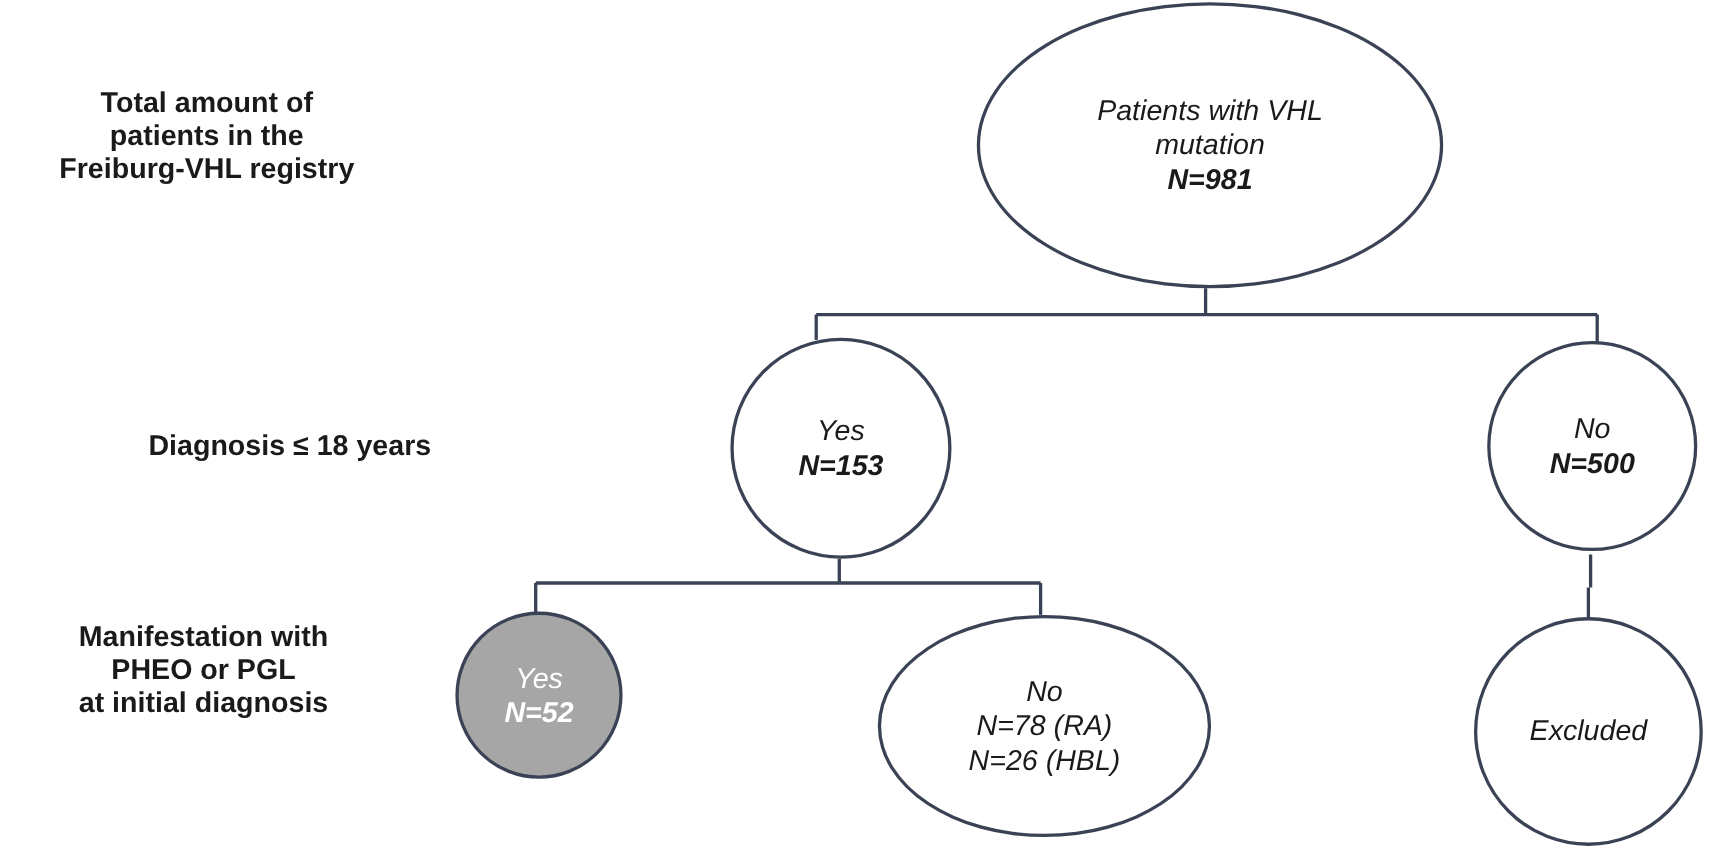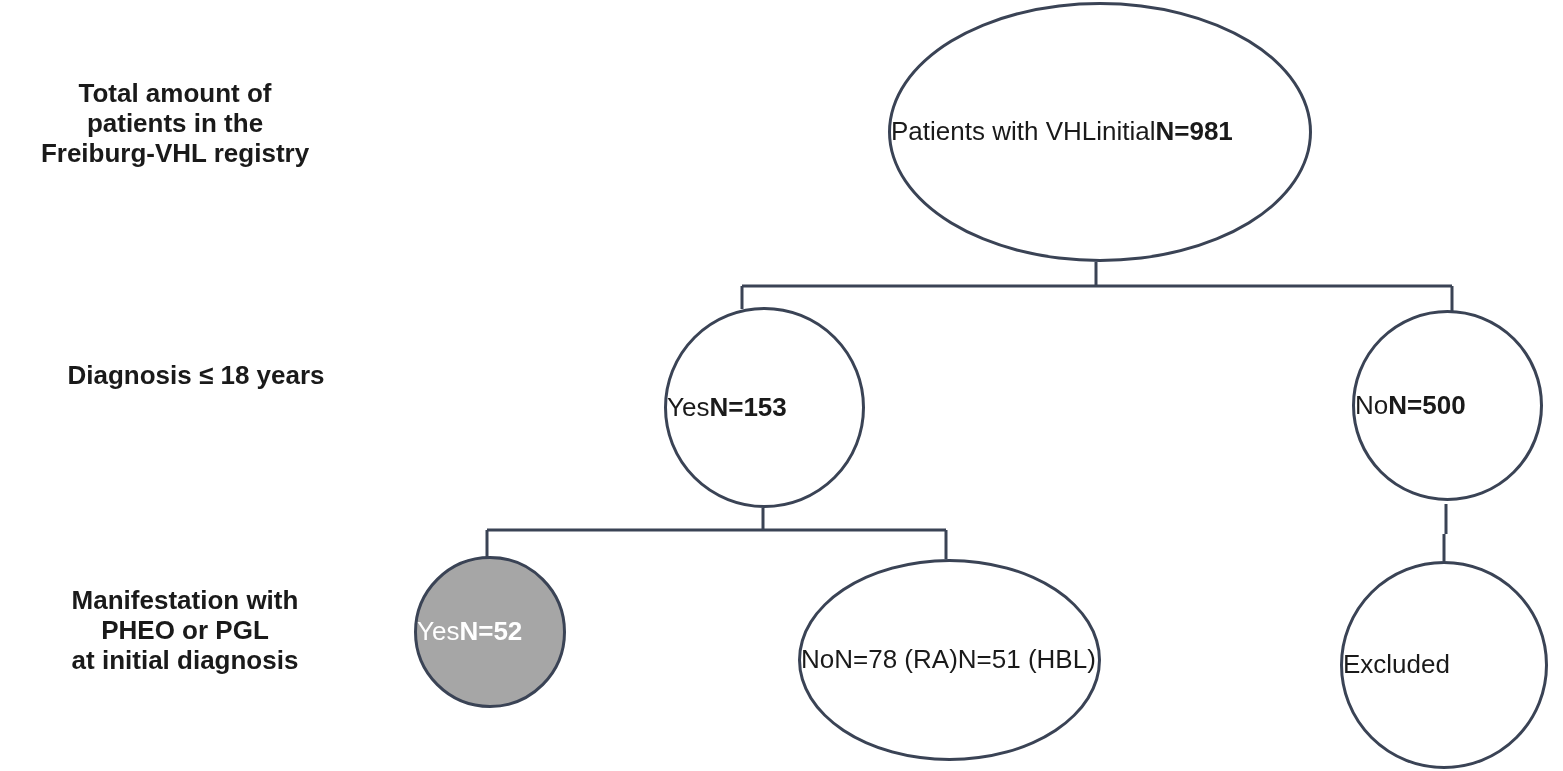--- a/index.html
+++ b/index.html
@@ -28,28 +28,29 @@
     font-weight: bold;
     font-size: 26px;
     line-height: 1.16;
     color: #1a1a1a;
     text-align: center;
     white-space: pre-line;
   }
   .node {
     position: absolute;
     display: flex;
-    flex-direction: row;
+    flex-direction: column;
     align-items: center;
-    justify-content: flex-start;
+    justify-content: center;
     box-sizing: border-box;
     border: 3px solid #3a4355;
     background: #ffffff;
     color: #1a1a1a;
     text-align: center;
+    font-style: italic;
   }
   .node.ellipse { border-radius: 50%; }
   .node.circle  { border-radius: 50%; }
   .node.filled {
     background: #a6a6a6;
     color: #ffffff;
     border-color: #3a4355;
   }
   .node .line {
     font-size: 26px;
@@ -74,33 +75,33 @@
       <path d="M 763 508 L 763 530"></path>
       <path d="M 487 530 L 946 530"></path>
       <path d="M 487 530 L 487 557"></path>
       <path d="M 946 530 L 946 559"></path>
 
       <path d="M 1446 504 L 1446 534"></path>
       <path d="M 1444 534 L 1444 561"></path>
     </g>
   </svg>
 
-  <div class="row-label" style="left:0; top:78px; width:350px;">Total amount of
+  <div class="row-label" style="left:13px; top:78px; width:350px;">Total amount of
 patients in the
 Freiburg-VHL registry</div>
 
-  <div class="row-label" style="left:0px; top:360px; width:392px;">Diagnosis ≤ 18 years</div>
+  <div class="row-label" style="left:0px; top:390px; width:392px;text-align:right;">Diagnosis ≤ 18 years</div>
 
-  <div class="row-label" style="left:10px; top:585px; width:350px;">Manifestation with
+  <div class="row-label" style="left:10px; top:563px; width:350px;">Manifestation with
 PHEO or PGL
 at initial diagnosis</div>
 
   <div class="node ellipse" style="left:888px; top:2px; width:424px; height:260px;">
     <div class="line">Patients with VHL</div>
-    <div class="line">initial</div>
+    <div class="line">mutation</div>
     <div class="line bold">N=981</div>
   </div>
 
   <div class="node circle" style="left:664px; top:307px; width:201px; height:201px;">
     <div class="line">Yes</div>
     <div class="line bold">N=153</div>
   </div>
 
   <div class="node circle" style="left:1352px; top:310px; width:191px; height:191px;">
     <div class="line">No</div>
@@ -108,20 +109,20 @@
   </div>
 
   <div class="node circle filled" style="left:414px; top:556px; width:152px; height:152px;">
     <div class="line">Yes</div>
     <div class="line bold">N=52</div>
   </div>
 
   <div class="node ellipse" style="left:798px; top:559px; width:303px; height:202px;">
     <div class="line">No</div>
     <div class="line">N=78 (RA)</div>
-    <div class="line">N=51 (HBL)</div>
+    <div class="line">N=26 (HBL)</div>
   </div>
 
   <div class="node circle" style="left:1340px; top:561px; width:208px; height:208px;">
     <div class="line">Excluded</div>
   </div>
 
 </div>
 
 </body></html>

